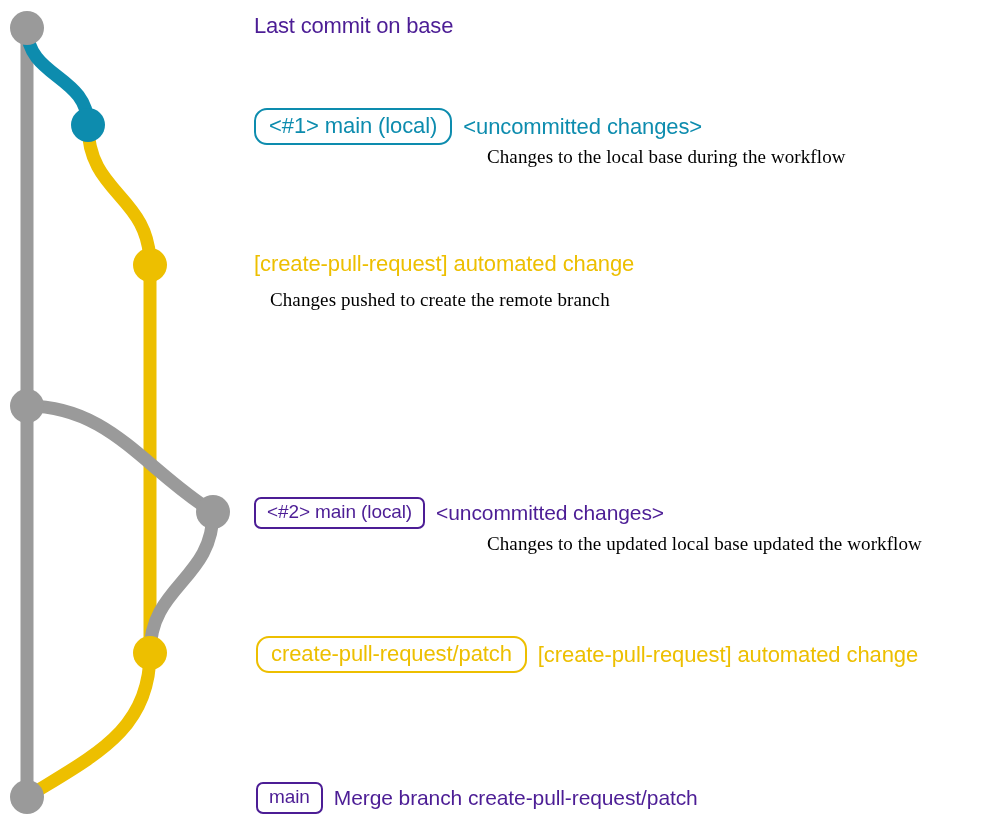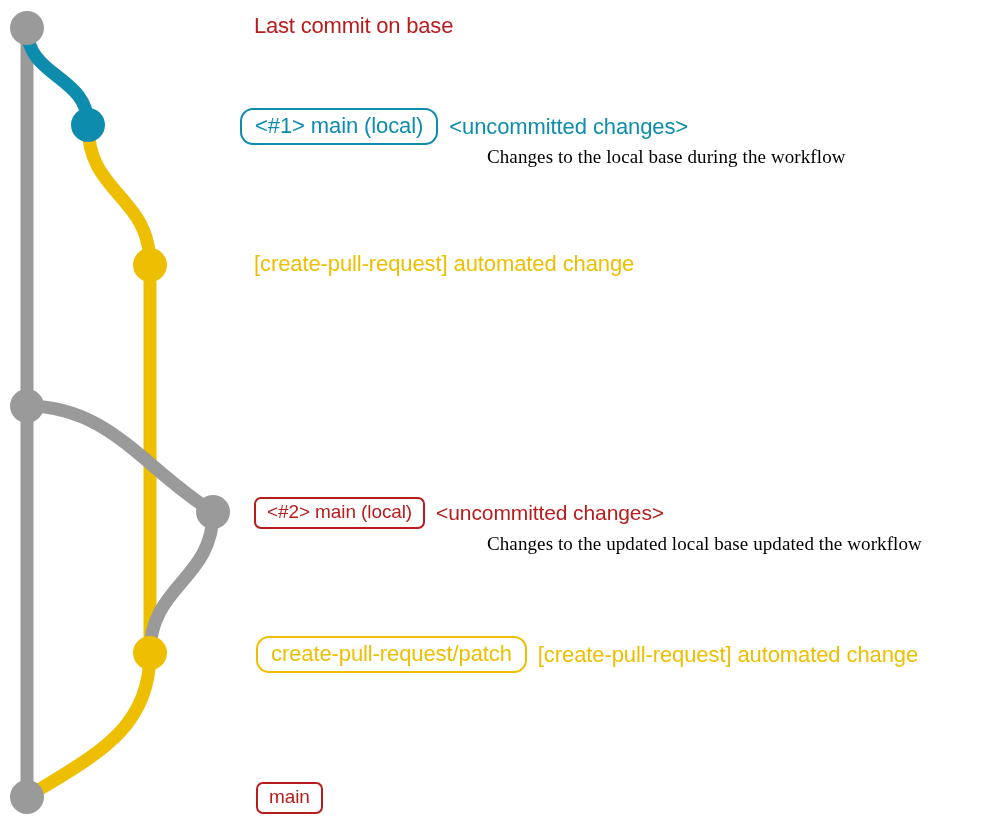--- a/index.html
+++ b/index.html
@@ -90,21 +90,21 @@
     font-family: Liberation Serif, serif;
     font-size: 19px;
     color: #000000;
     white-space: nowrap;
     letter-spacing: 0.1px;
   }
 
   
   .c-blue   { color: #0d8cae; }
   .c-yellow { color: #edbf00; }
-  .c-gray   { color: #b91c1c; }
+  .c-gray   { color: #4c1d95; }
 </style>
 </head>
 <body>
 
 <svg id="graph-svg" viewBox="0 0 981 827">
 
   <path d="M 27,28 L 27,797" fill="none" stroke="#9a9a9a" stroke-width="13" stroke-linecap="round"></path>
 
   <path d="M 27,28 C 27,78 88,75 88,125" fill="none" stroke="#0d8cae" stroke-width="13" stroke-linecap="round"></path>
 
@@ -124,49 +124,51 @@
   <circle cx="27" cy="406" r="17" fill="#9a9a9a"></circle>
   <circle cx="213" cy="512" r="17" fill="#9a9a9a"></circle>
   <circle cx="150" cy="653" r="17" fill="#edbf00"></circle>
   <circle cx="27" cy="797" r="17" fill="#9a9a9a"></circle>
 </svg>
 
 <div class="labels-layer">
 
   <div class="heading c-gray" style="left:254px; top:14px;">Last commit on base</div>
 
-  <div class="commit-row" style="left:240px; top:108px;">
+  <div class="commit-row" style="left:254px; top:108px;">
     <div class="row-head">
       <span class="ref-pill c-blue">&lt;#1&gt; main (local)</span>
       <span class="subject c-blue">&lt;uncommitted changes&gt;</span>
     </div>
   </div>
   <div class="desc" style="left:487px; top:146px;">Changes to the local base during the workflow</div>
 
   <div class="commit-row" style="left:254px; top:252px;">
     <div class="row-head">
       <span class="subject c-yellow">[create-pull-request] automated change</span>
     </div>
   </div>
+  <div class="desc" style="left:270px; top:289px;">Changes pushed to create the remote branch</div>
 
 
   <div class="commit-row" style="left:254px; top:497px;">
     <div class="row-head">
       <span class="ref-pill small c-gray">&lt;#2&gt; main (local)</span>
       <span class="subject small c-gray">&lt;uncommitted changes&gt;</span>
     </div>
   </div>
   <div class="desc" style="left:487px; top:533px;">Changes to the updated local base updated the workflow</div>
 
   <div class="commit-row" style="left:256px; top:636px;">
     <div class="row-head">
       <span class="ref-pill c-yellow">create-pull-request/patch</span>
       <span class="subject c-yellow">[create-pull-request] automated change</span>
     </div>
   </div>
 
   <div class="commit-row" style="left:256px; top:782px;">
     <div class="row-head">
       <span class="ref-pill small c-gray">main</span>
+      <span class="subject small c-gray">Merge branch create-pull-request/patch</span>
     </div>
   </div>
 
 </div>
 
 </body></html>

